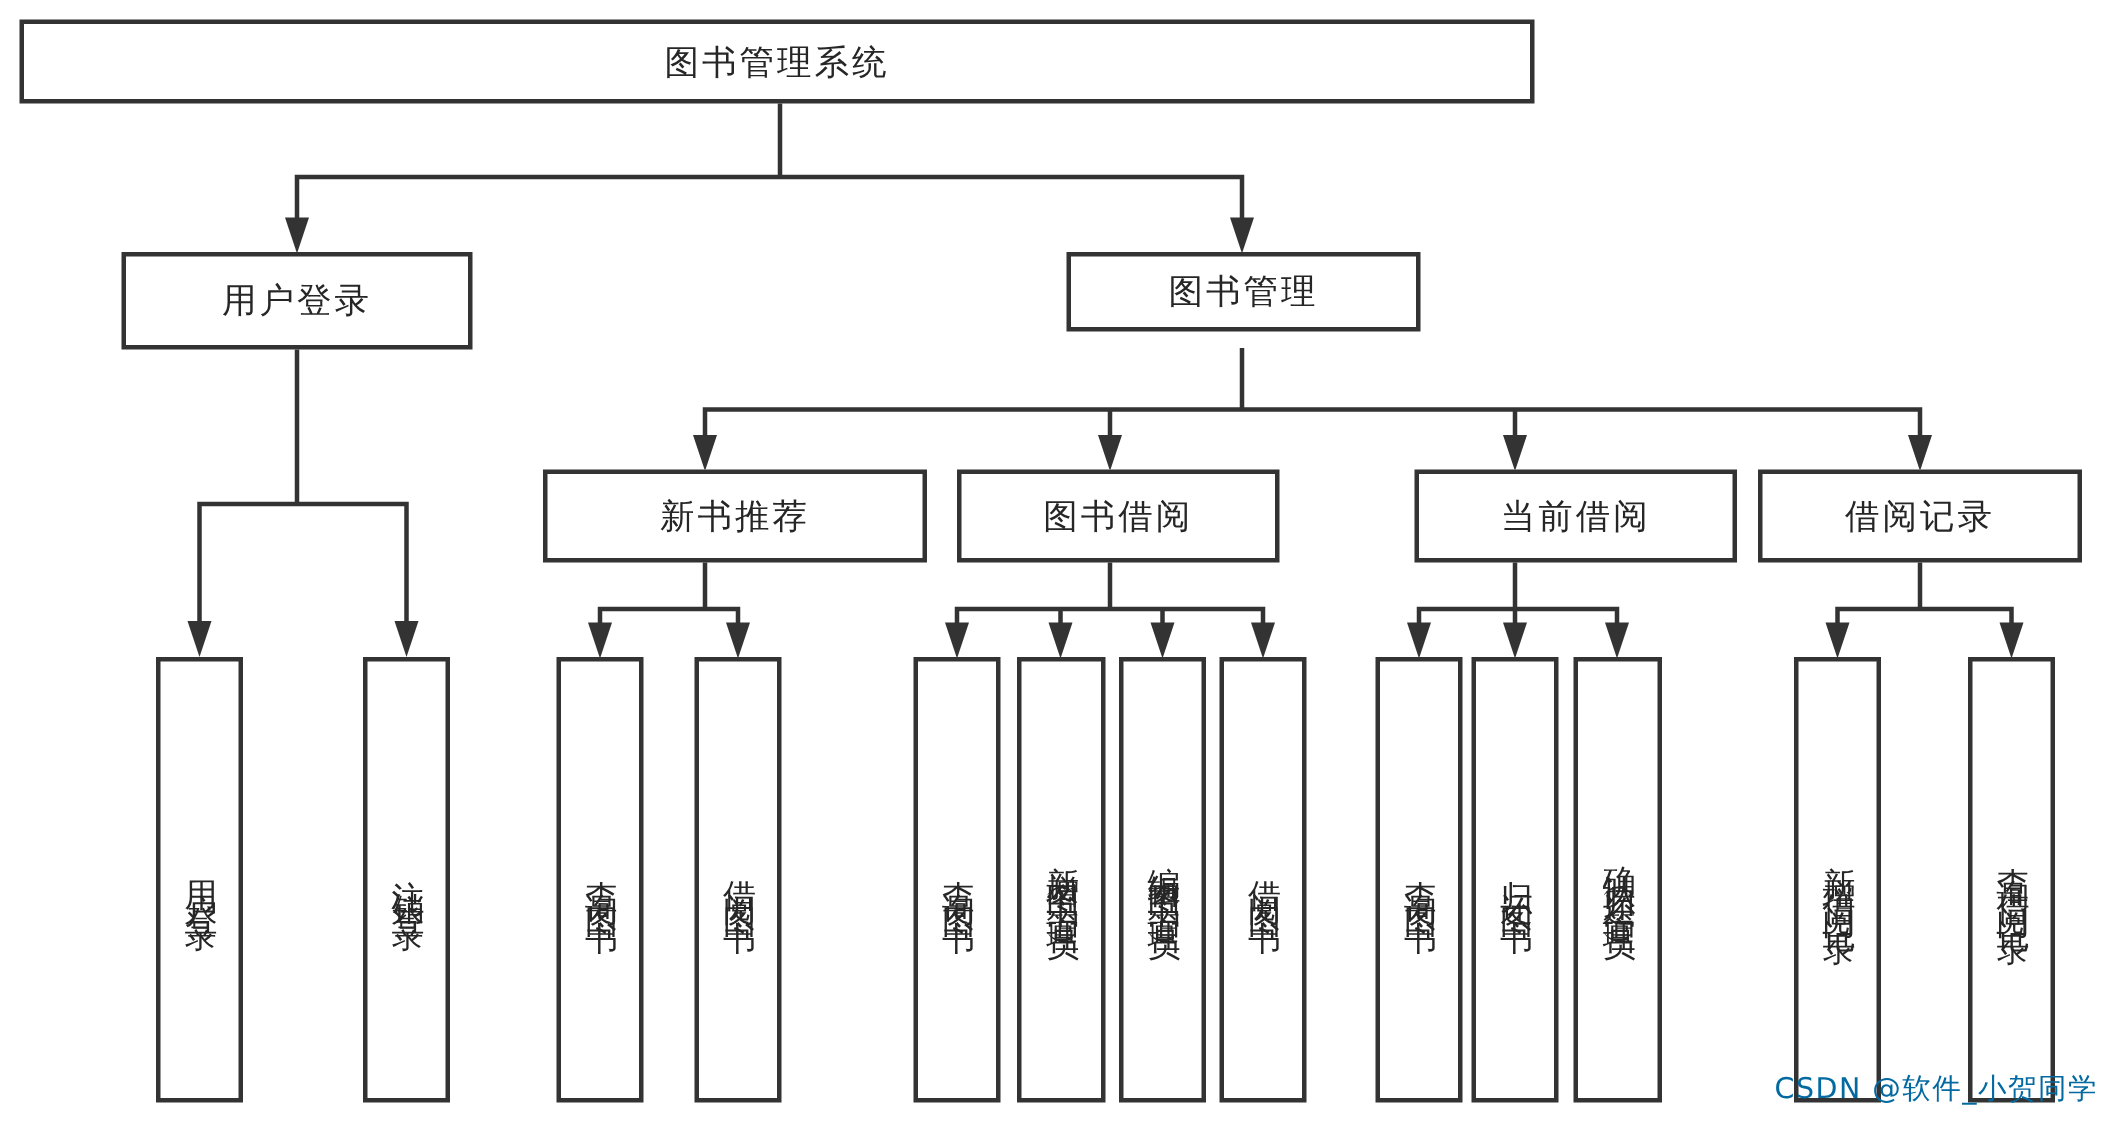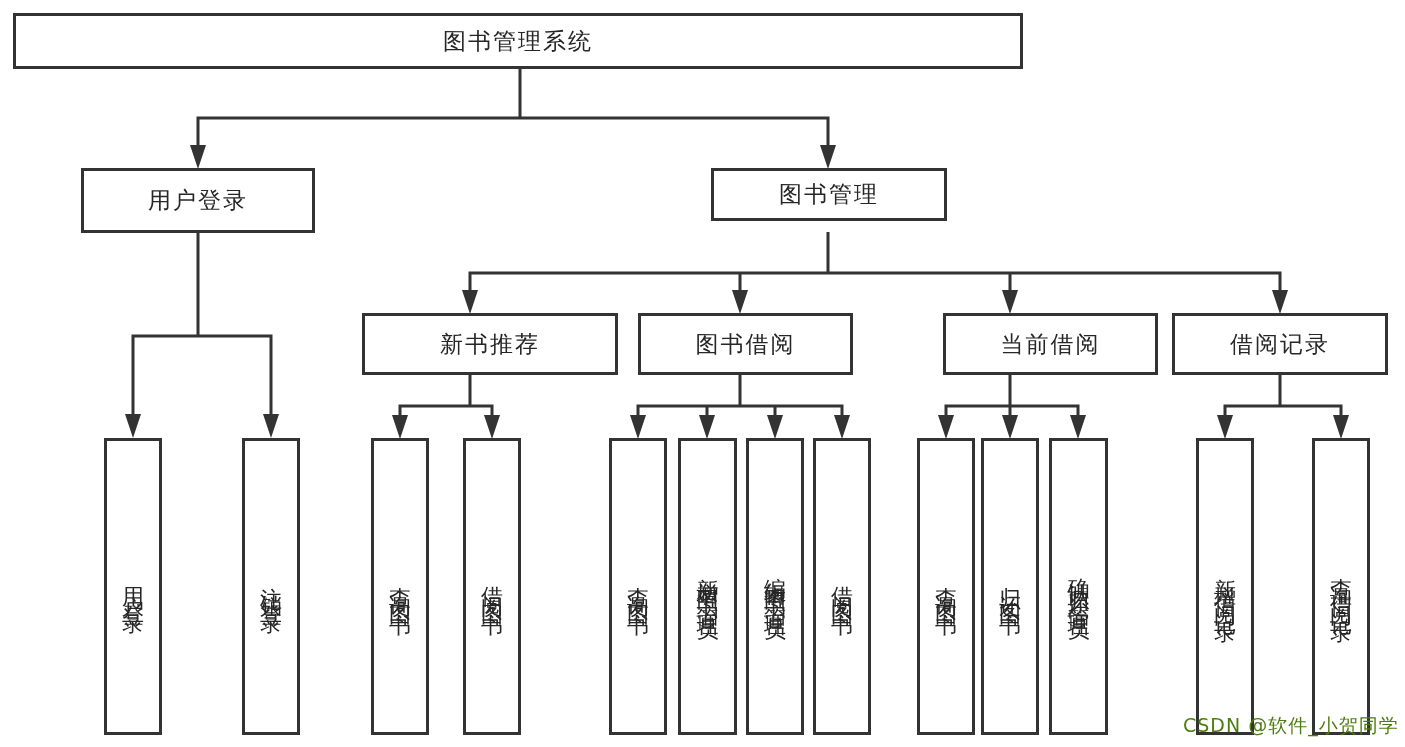--- a/index.html
+++ b/index.html
@@ -43,21 +43,21 @@
     font-size: 22px;
     letter-spacing: 9px;
     white-space: nowrap;
   }
   #watermark {
     position: absolute;
     left: 1183px;
     top: 713px;
     font-size: 19px;
     letter-spacing: 1px;
-    color: #4d7c0f;
+    color: #0369a1;
     z-index: 5;
     white-space: nowrap;
   }
 </style>
 </head>
 <body>
 
 <div id="stage">
 
   <svg id="connectors" width="1405" height="747" viewBox="0 0 1405 747">

